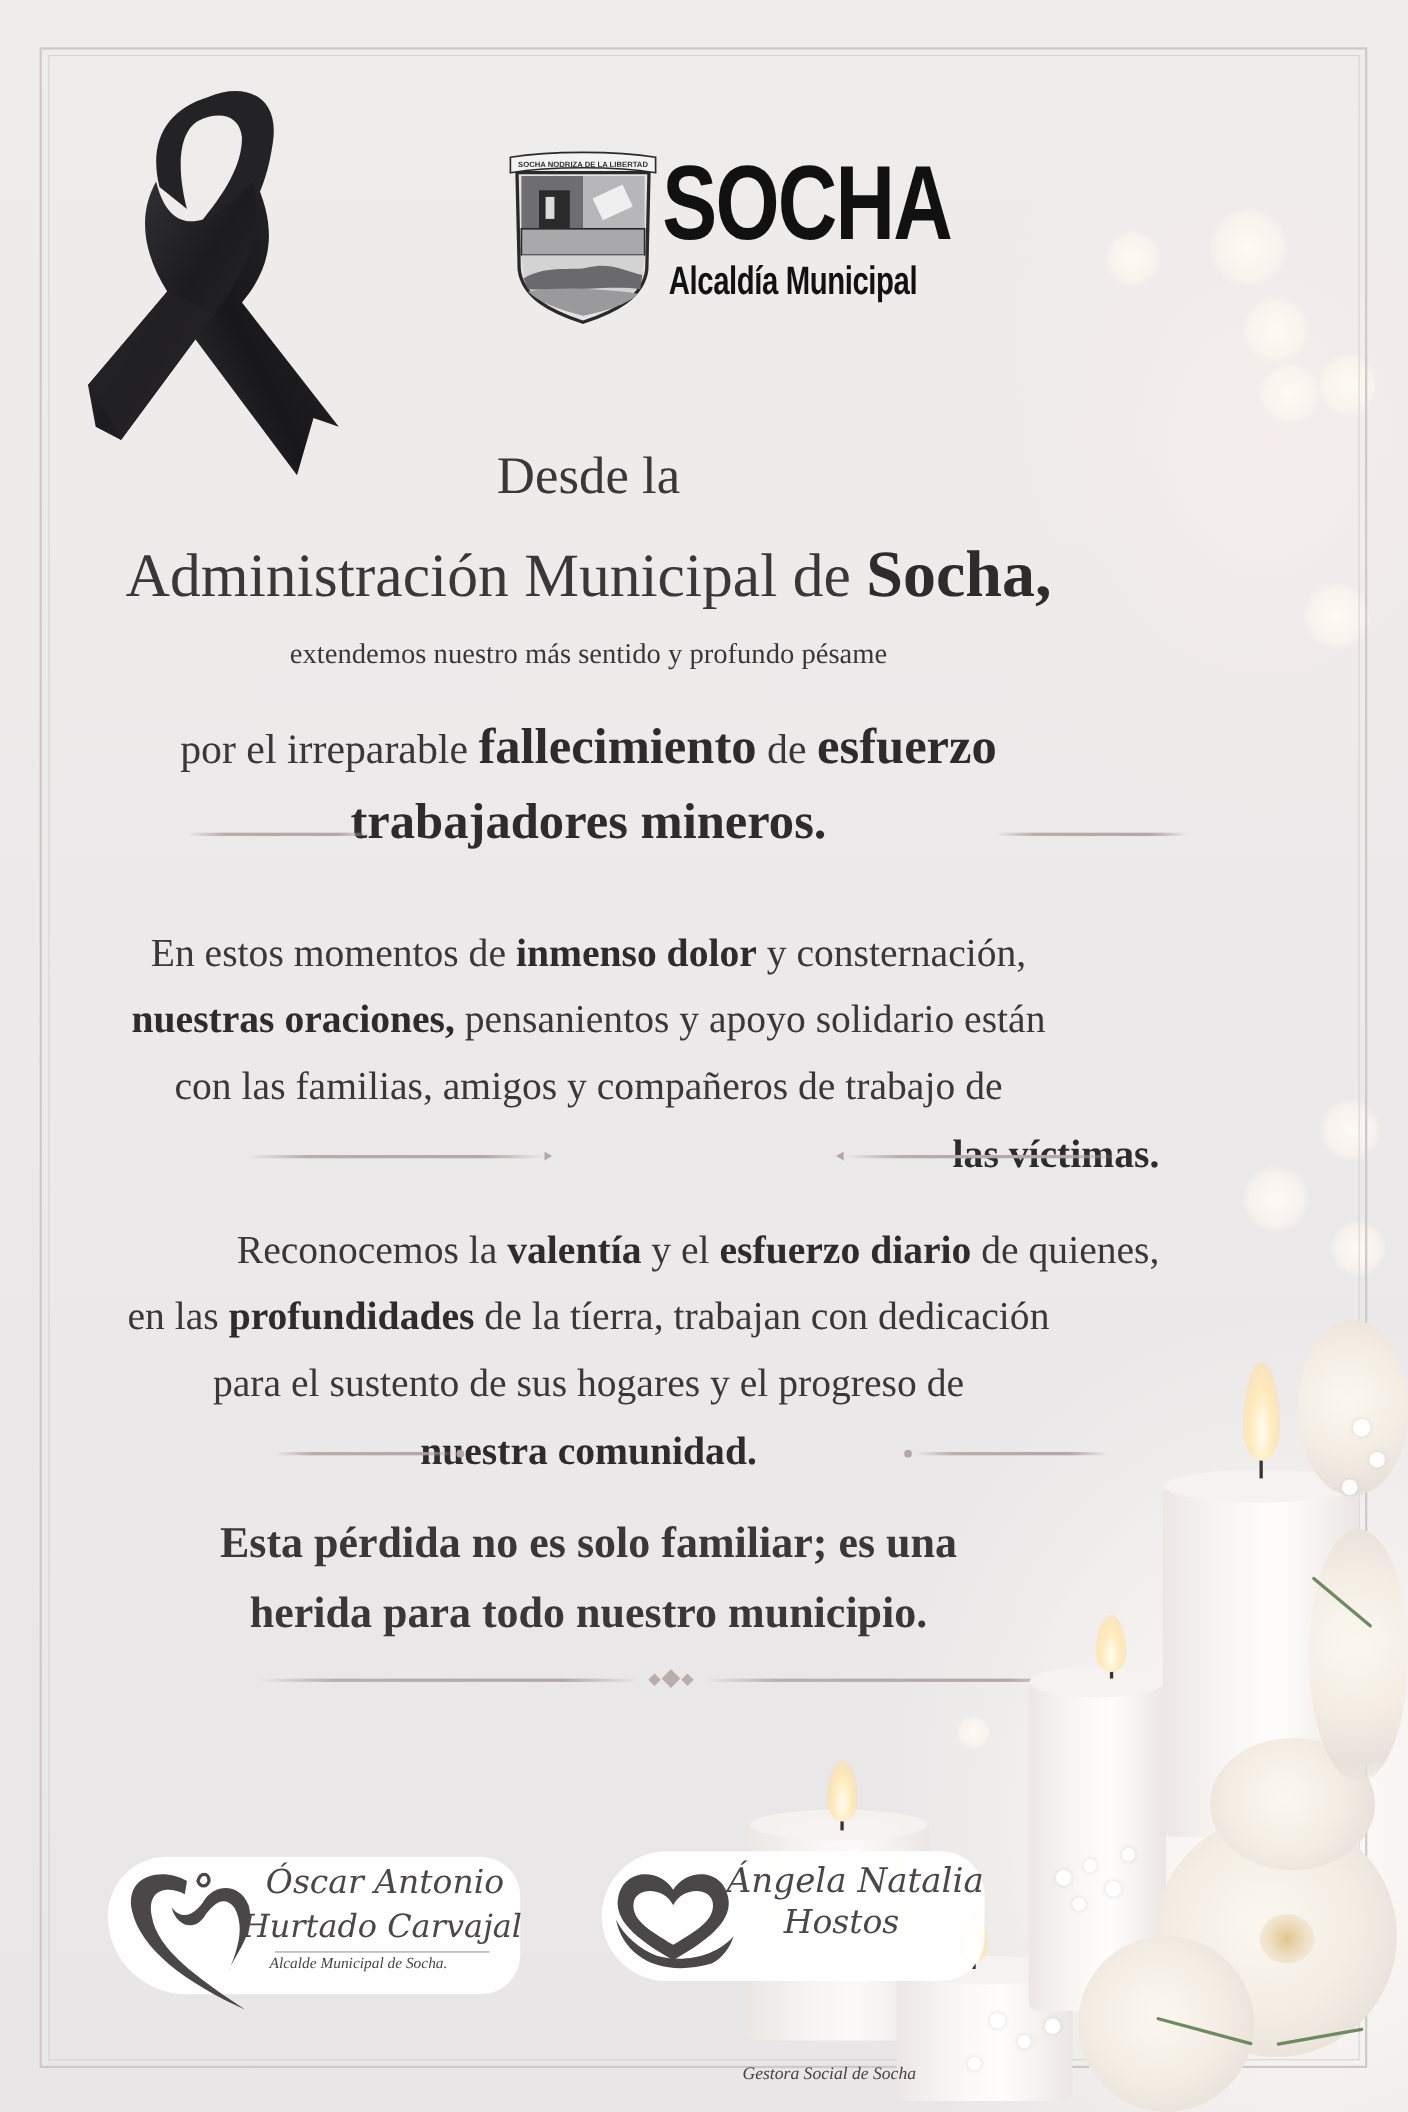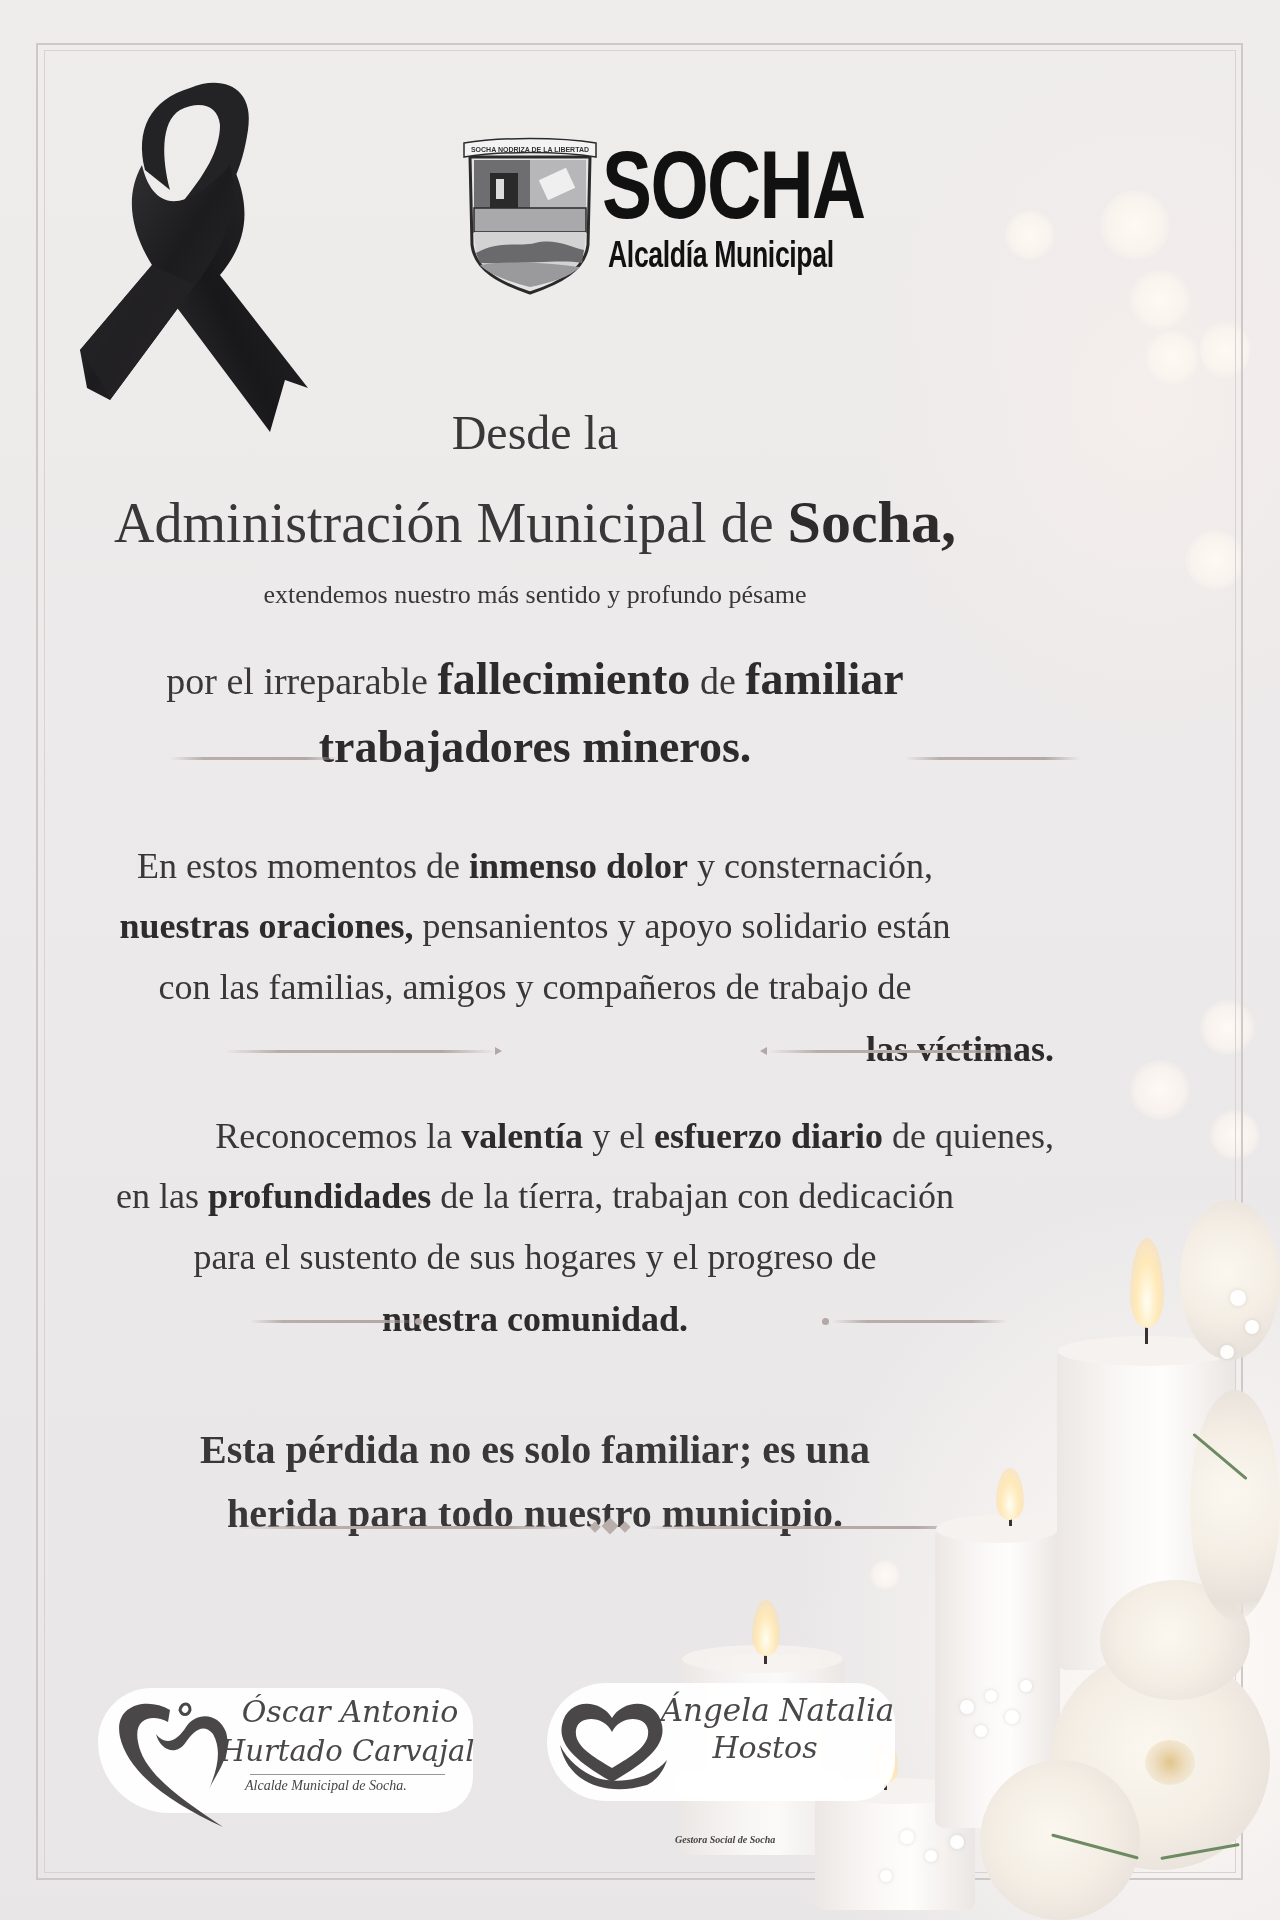--- a/index.html
+++ b/index.html
@@ -64,21 +64,21 @@
     .line5 { top: 720px; font-size: 46px; }
     .p2 { font-size: 36px; }
     .l6 { top: 845px; }
     .l7 { top: 905px; }
     .l8 { top: 966px; }
     .l9 { top: 1028px; text-align: right; }
     .l10 { top: 1115px; text-align: right; }
     .l11 { top: 1175px; }
     .l12 { top: 1236px; }
     .l13 { top: 1298px; }
-    .p4 { font-size: 40px; font-weight: 700; color: #3a3738; margin-top: 48px; }
+    .p4 { font-size: 40px; font-weight: 700; color: #3a3738; }
     .l14 { top: 1378px; }
     .l15 { top: 1442px; }
 
     .rule { position: absolute; height: 3px; background: linear-gradient(90deg, rgba(180,168,165,0) 0%, #b9aeaa 20%, #b3a8a5 80%, rgba(180,168,165,0) 100%); }
     .arrow { position: absolute; width: 0; height: 0; border-top: 4px solid transparent; border-bottom: 4px solid transparent; }
     .dot { position: absolute; width: 7px; height: 7px; border-radius: 50%; background: #b3a8a5; }
     .diamond { position: absolute; background: #b9aeaa; transform: rotate(45deg); }
 
     
     .candle { position: absolute; border-radius: 10px / 8px; background: linear-gradient(90deg, #ece7e4 0%, #fbf9f8 40%, #fefdfc 60%, #ebe6e3 100%); }
@@ -157,21 +157,21 @@
       <path d="M4 8 C 40 2, 100 2, 136 8 L 136 22 C 100 16, 40 16, 4 22 Z" fill="#f3f3f3" stroke="#2a2a2a" stroke-width="1.5"></path>
       <text x="70" y="17" text-anchor="middle" font-family="Liberation Sans, sans-serif" font-size="7" font-weight="700" fill="#333">SOCHA NODRIZA DE LA LIBERTAD</text>
     </svg>
     <div class="logo-title">SOCHA</div>
     <div class="logo-sub">Alcaldía Municipal</div>
   </div>
 
   <div class="txt line1">Desde la</div>
   <div class="txt line2"><span>Administración Municipal de </span><span class="b big">Socha,</span></div>
   <div class="txt line3">extendemos nuestro más sentido y profundo pésame</div>
-  <div class="txt line4"><span>por el irreparable </span><span class="b big">fallecimiento</span><span> de </span><span class="b big">familiar</span></div>
+  <div class="txt line4"><span>por el irreparable </span><span class="b big">fallecimiento</span><span> de </span><span class="b big">esfuerzo</span></div>
   <div class="txt line5 b">trabajadores mineros.</div>
   <div class="rule" style="left:170px;top:757px;width:170px;"></div>
   <div class="rule" style="left:905px;top:757px;width:175px;"></div>
 
   <div class="txt p2 l7"><span class="b">nuestras oraciones,</span><span> pensanientos y apoyo solidario están</span></div>
   <div class="txt p2 l6"><span>En estos momentos de </span><span class="b">inmenso dolor</span><span> y consternación,</span></div>
   <div class="txt p2 l8">con las familias, amigos y compañeros de trabajo de</div>
   <div class="txt p2 l9 b">las víctimas.</div>
   <div class="rule" style="left:225px;top:1050px;width:270px;"></div>
   <div class="arrow" style="left:495px;top:1047px;border-left:7px solid #b3a8a5;"></div>
@@ -258,16 +258,16 @@
 
   <div>
     <div class="sig" style="left:547px;top:1683px;width:348px;height:118px;border-radius:60px 40px 40px 60px;"></div>
     <svg style="position:absolute;left:552px;top:1690px;width:120px;height:110px;" viewBox="0 0 120 110">
       <path d="M60 28 C 48 8, 15 8, 10 35 C 6 55, 25 72, 60 92 C 95 72, 114 55, 110 35 C 105 8, 72 8, 60 28 Z M60 42 C 68 25, 94 25, 96 40 C 98 55, 82 65, 60 78 C 38 65, 22 55, 24 40 C 26 25, 52 25, 60 42 Z" fill="#4a4748" fill-rule="evenodd"></path>
       <path d="M8 55 C 15 90, 50 108, 95 95 C 105 90, 112 80, 115 70 C 100 88, 70 95, 45 88 C 30 82, 15 70, 8 55 Z" fill="#4a4748"></path>
     </svg>
     <div class="sig-name" style="left:660px;top:1692px;width:235px;font-size:31px;">Ángela Natalia</div>
     <div class="sig-name" style="left:690px;top:1730px;width:150px;font-size:30px;">Hostos</div>
     <div class="sig" style="left:675px;top:1770px;width:170px;height:28px;border-radius:14px;"></div>
-    <div class="sig-role" style="left:675px;top:1834px;width:170px;font-size:10px;font-weight:700;">Gestora Social de Socha</div>
+    <div class="sig-role" style="left:675px;top:1877px;width:170px;font-size:16px;font-weight:400;">Gestora Social de Socha</div>
   </div>
 
 </div>
 
 </body></html>

